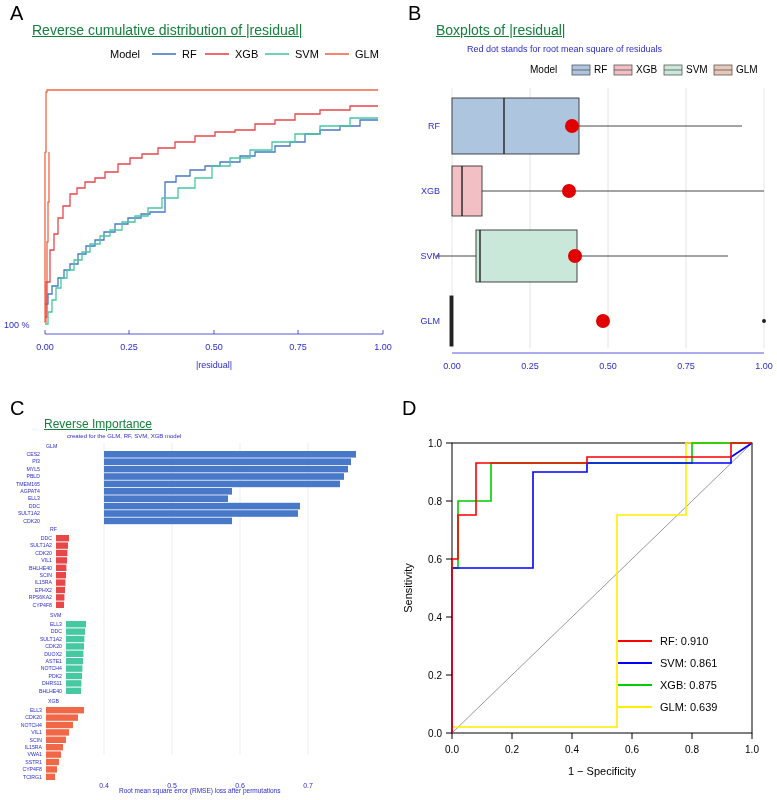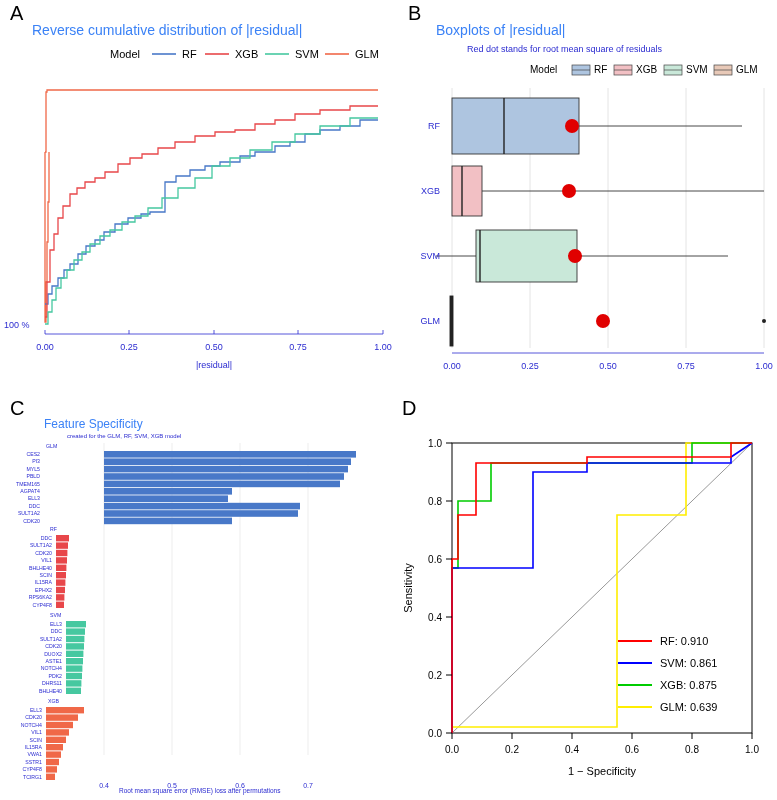--- a/index.html
+++ b/index.html
@@ -9,21 +9,21 @@
     font-family:"Liberation Sans", sans-serif;
     position:relative;
     overflow:hidden;
   }
   .panel-letter{
     position:absolute;
     font-size:20px;
     color:#000;
     font-family:"Liberation Sans", sans-serif;
   }
-  .ttl{color:#3b82f6;font-size:14px;}
+  .ttl{color:#15803d;font-size:14px;text-decoration:underline;}
   .sub{color:#2b2bd0;font-size:9px;padding-left:23px;}
   svg{display:block;}
   .axis-lab{fill:#2b2bd0;font-size:9px;font-family:"Liberation Sans",sans-serif;}
   .axis-lab-sm{fill:#2b2bd0;font-size:7px;font-family:"Liberation Sans",sans-serif;}
   .tiny{fill:#2b2bd0;font-size:5.2px;font-family:"Liberation Sans",sans-serif;}
   .blk{fill:#000;font-size:11px;font-family:"Liberation Sans",sans-serif;}
   .blk-sm{fill:#000;font-size:10px;font-family:"Liberation Sans",sans-serif;}
   .panelA,.panelB,.panelC,.panelD{position:absolute;}
 </style>
 </head>
@@ -128,21 +128,21 @@
     <text class="axis-lab" x="52" y="311" text-anchor="middle">0.00</text>
     <text class="axis-lab" x="130" y="311" text-anchor="middle">0.25</text>
     <text class="axis-lab" x="208" y="311" text-anchor="middle">0.50</text>
     <text class="axis-lab" x="286" y="311" text-anchor="middle">0.75</text>
     <text class="axis-lab" x="364" y="311" text-anchor="middle">1.00</text>
   </svg>
 </div>
 
 <div class="panelC" style="left:0;top:395px;width:390px;height:405px;">
   <div class="panel-letter" style="left:10px;top:2px;">C</div>
-  <div class="ttl" style="position:absolute;left:44px;top:22px;font-size:12px;">Feature Specificity</div>
+  <div class="ttl" style="position:absolute;left:44px;top:22px;font-size:12px;">Reverse Importance</div>
   <div class="sub" style="position:absolute;left:44px;top:38px;font-size:6px;">created for the GLM, RF, SVM, XGB model</div>
 
   <svg width="390" height="350" style="position:absolute;left:0;top:48px;">
 
     <line x1="104" y1="0" x2="104" y2="312" stroke="#e8e8e8" stroke-width="0.8"></line>
     <line x1="172" y1="0" x2="172" y2="312" stroke="#e8e8e8" stroke-width="0.8"></line>
     <line x1="240" y1="0" x2="240" y2="312" stroke="#e8e8e8" stroke-width="0.8"></line>
     <line x1="308" y1="0" x2="308" y2="312" stroke="#e8e8e8" stroke-width="0.8"></line>
 
     <text class="tiny" x="46" y="5">GLM</text>

